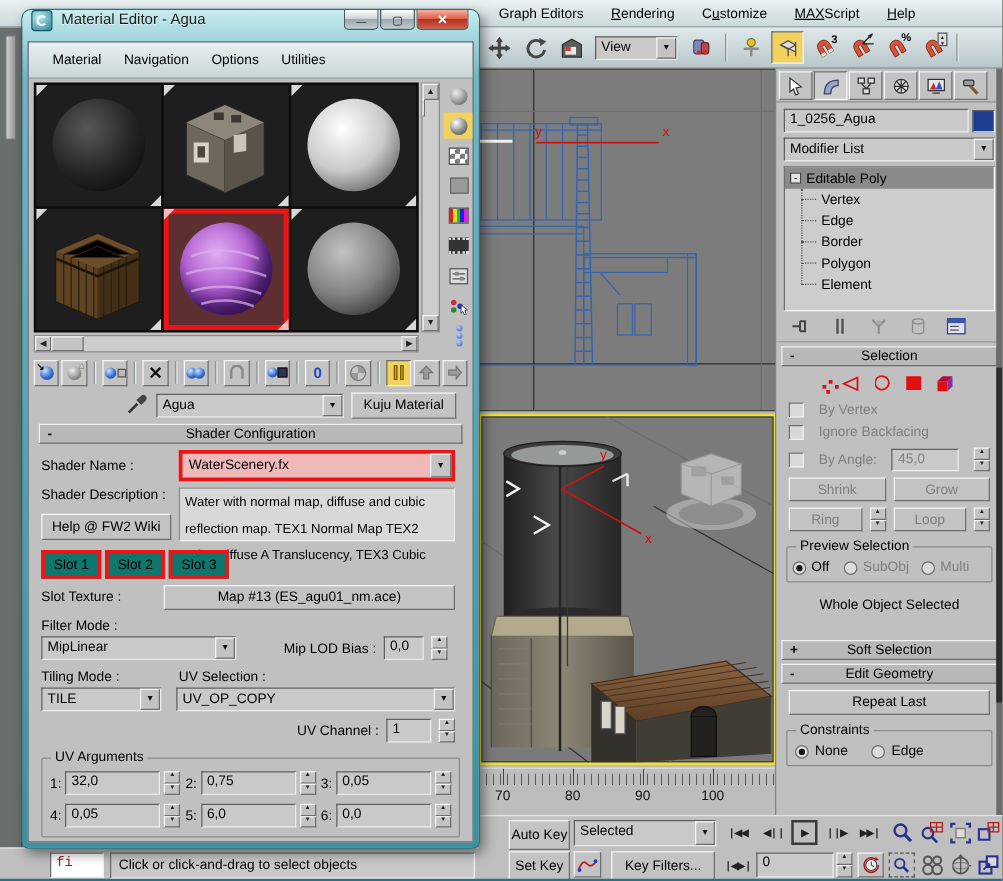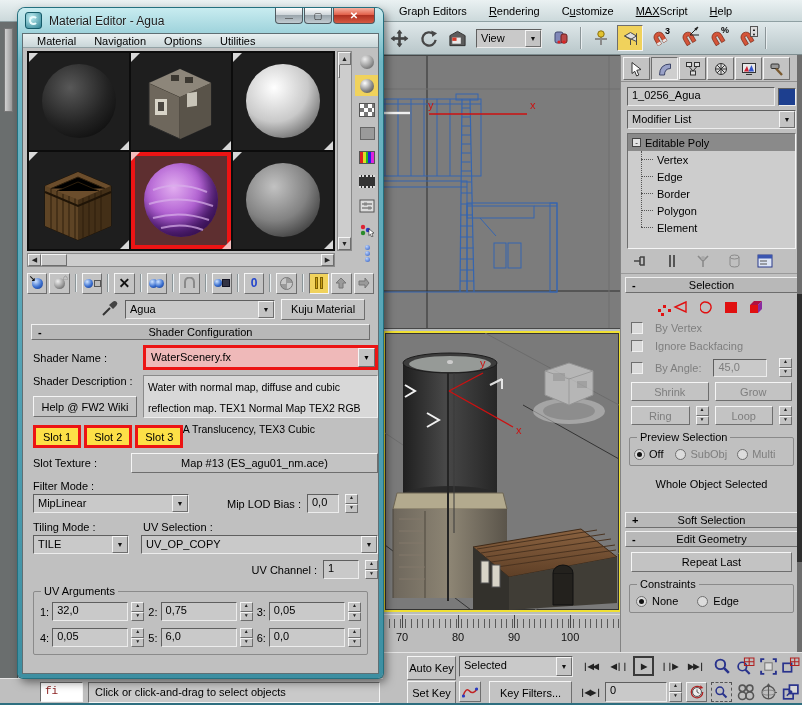--- a/index.html
+++ b/index.html
@@ -73,30 +73,30 @@
 #bbar .btn{position:absolute;height:24px}
 .pb{display:flex;align-items:center;justify-content:center;font-size:8px;letter-spacing:-1px;color:#222;font-weight:bold}
 #statusL{left:0;top:678px;width:383px;height:27px;background:#bfbfbf;border-top:1px solid #e5e5e5}
 #listener{position:absolute;left:40px;top:3px;width:43px;height:20px;background:#fff;border:1px solid;border-color:#6e6e6e #f5f5f5 #f5f5f5 #6e6e6e;color:#8c2222;font-family:"Liberation Mono",monospace;font-size:11px;padding:2px 4px}
 #prompt{position:absolute;left:88px;top:3px;width:292px;height:21px;background:#c9c9c9;border:1px solid;border-color:#6e6e6e #f5f5f5 #f5f5f5 #6e6e6e;padding:3px 6px;white-space:nowrap;overflow:hidden}
 #bedge{left:0;top:703px;width:802px;height:2px;background:#2e6f80}
 #lstrip{left:0;top:22px;width:18px;height:656px;background:#6a6e6e;border-right:1px solid #494949}
 #lstrip .bar{position:absolute;left:4px;top:6px;width:9px;height:84px;background:linear-gradient(90deg,#d0d0d0,#9a9a9a);border:1px solid #777}
 
 #me{left:18px;top:8px;width:365px;height:670px;border-radius:7px 7px 5px 5px;background:linear-gradient(180deg,#c8ecf0,#6fb6c4 8%,#4f9fb2 60%,#3d8fa2);box-shadow:0 0 0 1px #23707f,3px 4px 10px rgba(0,0,0,.5);z-index:50}
-#me-title{height:25px;display:flex;align-items:center;padding:0 7px;gap:7px}
+#me-title{height:25px;display:flex;align-items:flex-start;padding:0 7px;gap:7px}
 #me-title .ttl{font-size:12px;color:#1a1a1a;text-shadow:0 1px 0 rgba(255,255,255,.5)}
 #mebtns{position:absolute;right:8px;top:0;display:flex;gap:1px}
 .wb{width:28px;height:16px;border-radius:0 0 4px 4px;background:linear-gradient(#fefefe,#cfd6da 45%,#9ba6ad 50%,#c2ccd1);border:1px solid #4f5a60;border-top:none;display:flex;align-items:center;justify-content:center;font-size:9px;color:#222}
 .wb.close{width:42px;background:linear-gradient(#f7b2a2,#e2614a 45%,#b03222 50%,#d55a42);color:#fff;font-weight:bold;font-size:10px}
 .wb.min::before{content:"—";font-size:8px;margin-top:4px}
 .wb.max::before{content:"▢";font-size:9px}
 .wb.close::before{content:"✕"}
 #me-client{position:absolute;left:4px;right:4px;top:25px;bottom:4px;background:#c0c0c0;border:1px solid #5f6f74;overflow:hidden}
-#me-menu{height:14px;background:linear-gradient(#e9f0f1,#c9d6d8);border-bottom:1px solid #93a3a6;display:flex;align-items:center;padding:0 5px}
+#me-menu{height:29px;background:linear-gradient(#e9f0f1,#c9d6d8);border-bottom:1px solid #93a3a6;display:flex;align-items:center;padding:0 10px}
 #me-menu .mi{padding:0 9px}
 
 #slotarea{position:relative;height:222px}
 #slotgrid{position:absolute;left:4px;top:3px;width:308px;height:200px;background:#0c0c0c;padding:2px;display:grid;grid-template-columns:1fr 1fr 1fr;grid-template-rows:1fr 1fr;gap:2px}
 .slot{position:relative;background:#1e1e1e;overflow:hidden}
 .slot::before{content:"";position:absolute;left:0;top:0;border-top:9px solid #d8d8d8;border-right:9px solid transparent}
 .slot::after{content:"";position:absolute;right:0;bottom:0;border-bottom:9px solid #d8d8d8;border-left:9px solid transparent}
 .slot.sel{background:#5e2f30;outline:4px solid #ec1414;outline-offset:-4px}
 .slot.sel::before{border-top-color:#f2bcbc}
 .slot.sel::after{border-bottom-color:#f2bcbc}
@@ -106,28 +106,28 @@
 .scrbtn{width:13px;height:100%;background:#c3c3c3;border:1px solid;border-color:#f5f5f5 #6e6e6e #6e6e6e #f5f5f5;font-size:7px;display:flex;align-items:center;justify-content:center;color:#222;flex:none}
 #vscr .scrbtn{width:100%;height:13px}
 #vscr .thumb{width:100%;height:86px;background:#c3c3c3;border:1px solid;border-color:#f5f5f5 #6e6e6e #6e6e6e #f5f5f5}
 #hscr .thumb{width:26px;height:100%;background:#c3c3c3;border:1px solid;border-color:#f5f5f5 #6e6e6e #6e6e6e #f5f5f5}
 #sidecol{position:absolute;left:332px;top:3px;width:25px;display:flex;flex-direction:column;gap:3px}
 .sideic{width:24px;height:21px;display:flex;align-items:center;justify-content:center;position:relative}
 
 #metools{display:flex;align-items:center;gap:2px;padding:2px 4px;height:26px}
 #menames{display:flex;align-items:center;gap:6px;padding:1px 6px;height:26px}
 
-.srowf{display:flex;align-items:center;margin:5px 0 0 10px;gap:6px}
+.srowf{display:flex;align-items:center;margin:5px 14px 0 10px;gap:6px}
 .lbl{white-space:nowrap}
 .redwrap{border:3px solid #ec1414;background:#efb9b9;display:flex;height:25px;flex:1}
 .redwrap .val{flex:1;padding:3px 5px;white-space:nowrap;overflow:hidden}
 .redwrap .drop{width:17px;background:#c3c3c3;border:1px solid;border-color:#f5f5f5 #6e6e6e #6e6e6e #f5f5f5;display:flex;align-items:center;justify-content:center}
 .redwrap .drop::before{content:"▼";font-size:7px}
 .desc{background:#d8d8d8;border:1px solid;border-color:#8a8a8a #eee #eee #8a8a8a;font-size:10.5px;line-height:21px;padding:1px 4px;width:212px;height:43px}
-.slotbtn{border:3px solid #ec1414;background:#fde047;height:23px;padding:0 7px;display:flex;align-items:center}
+.slotbtn{border:3px solid #ec1414;background:#0f766e;height:23px;padding:0 7px;display:flex;align-items:center}
 
 #uvgroup{margin:12px 10px 0 10px;padding:10px 6px 7px 6px}
 .uvrow{display:flex;align-items:center;gap:4px;margin-bottom:7px}
 .uvrow:last-child{margin-bottom:0}
 .uvcell{display:flex;align-items:center;gap:3px;flex:1}
 
 .checker{width:16px;height:14px;background-image:linear-gradient(45deg,#777 25%,transparent 25%,transparent 75%,#777 75%),linear-gradient(45deg,#777 25%,#fff 25%,#fff 75%,#777 75%);background-size:8px 8px;background-position:0 0,4px 4px;border:1px solid #555}
 .rgbbars{width:16px;height:13px;background:linear-gradient(90deg,#d22 0 20%,#dd2 20% 40%,#2b2 40% 60%,#22d 60% 80%,#d2d 80%);border:1px solid #555}
 .film{width:16px;height:13px;background:#333;border-top:2px dotted #ddd;border-bottom:2px dotted #ddd}
 .graysq{width:15px;height:13px;background:#9a9a9a;border:1px solid #666}

